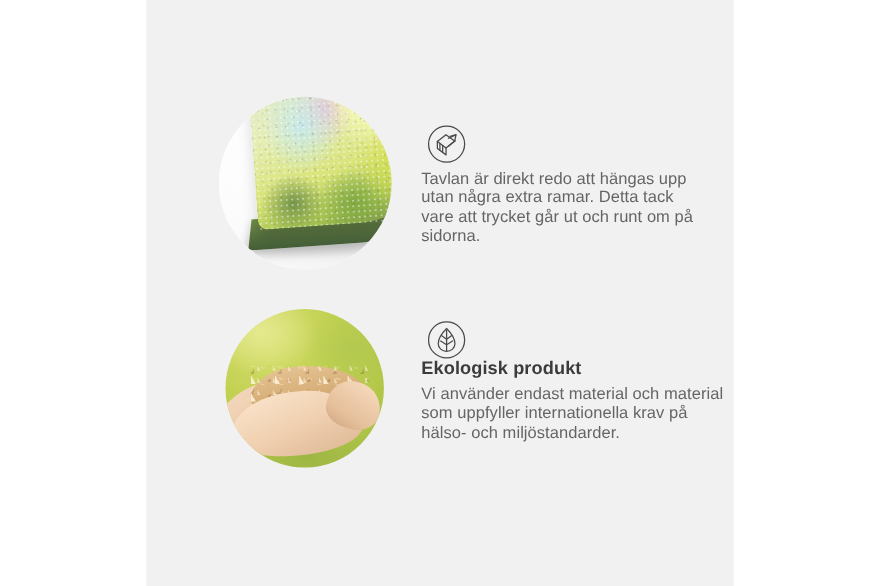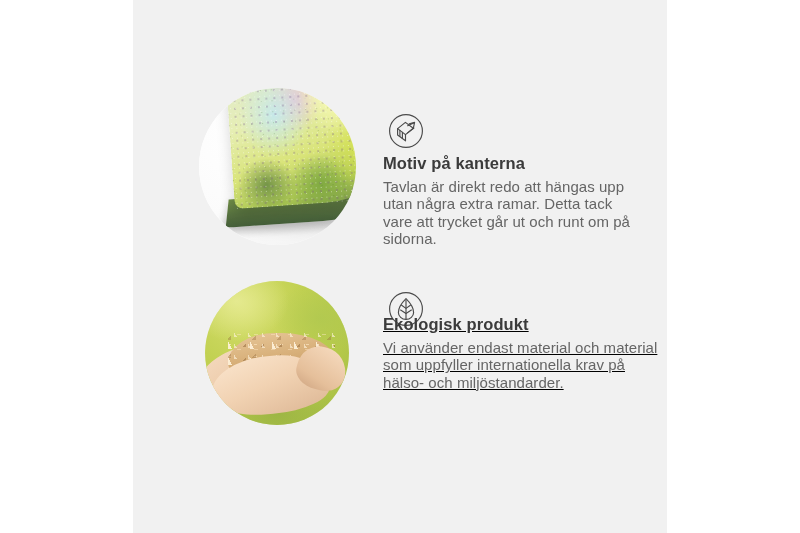--- a/index.html
+++ b/index.html
@@ -199,21 +199,21 @@
     width: 46px;
     height: 46px;
   }
   #edges-icon { top: 30px; }
   #eco-icon   { top: 22px; }
   .icon-circle svg { display: block; width: 46px; height: 46px; }
 
   
   .feature-text { position: absolute; left: 250px; }
   #edges-text { top: 76px; width: 250px; }
-  #eco-text   { top: 51px; width: 275px; text-decoration: underline; }
+  #eco-text   { top: 62px; width: 275px; }
 
   .feature-title {
     margin: 0 0 5px 0;
     font-size: 16.5px;
     font-weight: 600;
     color: #3b3b3b;
     letter-spacing: .1px;
     line-height: 1.15;
   }
   .feature-body {
@@ -246,21 +246,20 @@
           <path d="M14.6 20.6 L22.4 14.4 L30.3 20.2 L22.5 26.6 Z"></path>
           <path d="M14.6 20.6 L14.6 27.0 L22.5 32.8 L22.5 26.6"></path>
           <path d="M16.9 22.3 L16.9 28.5 M19.4 24.2 L19.4 30.4"></path>
           <path d="M24.6 24.9 L30.9 20.0"></path>
           <path d="M26.3 15.9 L31.6 14.4 L30.4 19.8"></path>
           <path d="M24.7 17.7 L31.3 14.7"></path>
         </svg>
       </div>
 
       <div class="feature-text" id="edges-text">
-        <h3 class="feature-title">Motiv på kanterna</h3>
         <p class="feature-body">Tavlan är direkt redo att hängas upp utan några extra ramar. Detta tack vare att trycket går ut och runt om på sidorna.</p>
       </div>
     </section>
 
     <section class="feature" id="feature-eco">
 
       <div class="media-circle" id="eco-media">
         <div class="grass-blur"></div>
         <div class="hand-back"></div>
         <div class="chips"></div>

